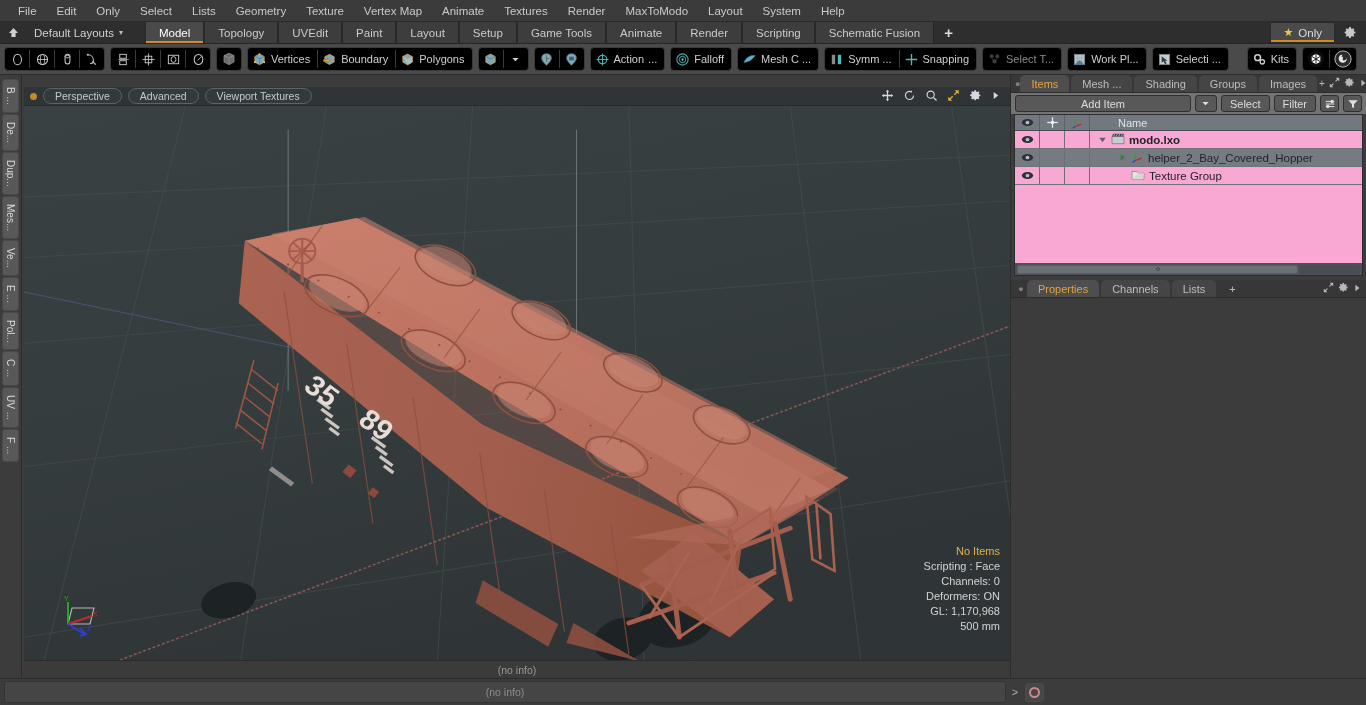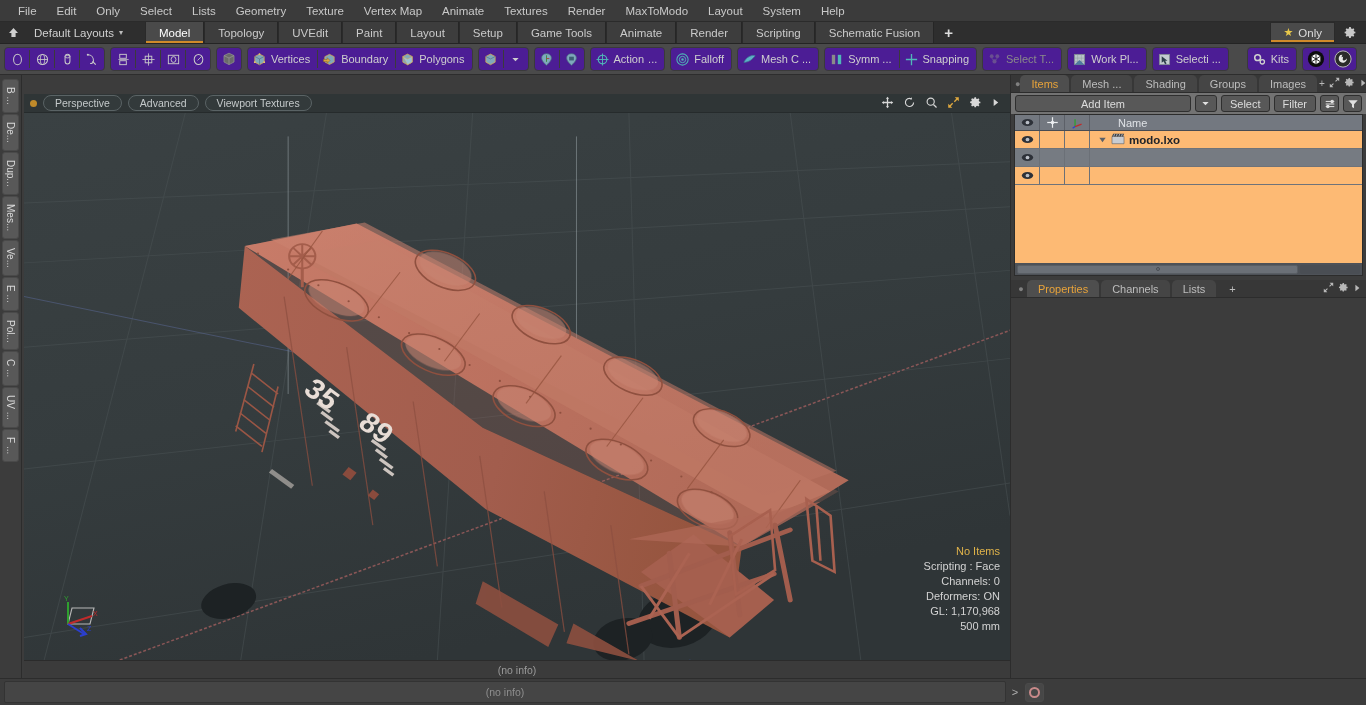--- a/index.html
+++ b/index.html
@@ -53,21 +53,21 @@
   .lb-only:after { content:""; position:absolute; left:0; right:0; bottom:0; height:2px; background:#d08a2a; }
   .lb-star { color:#e8c84a; font-size:11px; }
   .lb-gear { display:flex; align-items:center; padding:0 9px; color:#c8c8c8; }
 
   
   .toolbar {
     height:31px; background:#4a4a4a; display:flex; align-items:center; flex:none;
     border-bottom:1px solid #2d2d2d; padding:0 4px; gap:0px;
   }
   .tgroup { display:flex; align-items:center; height:24px; border:1px solid #3a3a3a; border-radius:4px;
-            background:#4c1d95; margin-right:5px; overflow:hidden; }
+            background:#000000; margin-right:5px; overflow:hidden; }
   .tbtn {
     height:22px; min-width:24px; display:flex; align-items:center; justify-content:center;
     padding:0 4px; color:#cfcfcf;
   }
   .tbtn.lbl { padding:0 7px 0 4px; gap:4px; font-size:11px; white-space:nowrap; }
   .tdiv { width:1px; height:18px; background:#3b3b3b; }
   .tbtn.disabled { color:#8a8a8a; }
   .tbtn.disabled .gi { opacity:.45; }
   .gi { display:inline-block; line-height:0; }
 
@@ -80,21 +80,21 @@
     padding-top:4px; gap:1px; flex:none; border-right:1px solid #2c2c2c;
   }
   .vtab {
     writing-mode: vertical-rl; text-orientation:mixed;
     background:#585858; color:#d8d8d8; font-size:10px; padding:7px 2px; width:17px;
     border:1px solid #4a4a4a; border-radius:3px; display:flex; align-items:center; justify-content:center;
     white-space:nowrap; letter-spacing:0px;
   }
 
   
-  .vp-wrap { flex:1; display:flex; flex-direction:column; min-width:0; padding:19px 0 0 2px; }
+  .vp-wrap { flex:1; display:flex; flex-direction:column; min-width:0; padding:12px 0 0 2px; }
   .vp-header {
     height:19px; background:#2f3536; display:flex; align-items:center; gap:6px; padding:0 6px;
     flex:none; border-bottom:1px solid #262b2c;
   }
   .vp-dot { width:7px; height:7px; border-radius:50%; background:#c08a2a; flex:none; }
   .vp-pill {
     border:1px solid #5a6365; border-radius:9px; padding:1px 11px; font-size:10.5px; color:#c4c9ca;
     background:#333a3b; white-space:nowrap;
   }
   .vp-hright { margin-left:auto; display:flex; align-items:center; gap:9px; padding-right:4px; }
@@ -135,21 +135,21 @@
   }
   .ctl.additem { flex:1; }
   .ctl.drop { width:22px; padding:0; }
   .ctl.sq { width:19px; padding:0; }
 
   
   .tree { flex:none; height:162px; margin:0 3px; border:1px solid #2c2c2c; background:#5a5f66; display:flex; flex-direction:column; }
   .tree-head { height:16px; display:flex; align-items:stretch; background:#737880; border-bottom:1px solid #474b52; }
   .th-col { width:25px; display:flex; align-items:center; justify-content:center; border-right:1px solid #5c6068; }
   .th-name { flex:1; display:flex; align-items:center; padding-left:28px; font-size:11px; color:#dfe2e6; }
-  .tree-rows { flex:1; background:#fdba74; overflow:hidden;text-align:right; }
+  .tree-rows { flex:1; background:#f9a8d4; overflow:hidden;text-align:right; }
   .trow { height:18px; display:flex; align-items:stretch; border-bottom:1px solid #6e737a; }
   .trow:nth-child(even) { background:#767b82; }
   .tr-col { width:25px; display:flex; align-items:center; justify-content:center; border-right:1px solid #6b7077; }
   .tr-name { flex:1; display:flex; align-items:center; gap:4px; font-size:11.5px; color:#20242a; padding-left:4px; }
   .tr-name.lvl0 { padding-left:8px; font-weight:bold; }
   .tr-name.lvl1 { padding-left:28px; }
   .tree-fill { flex:1; background:#7a7f86; }
   .tree-scroll { height:12px; background:#4e5258; display:flex; align-items:center; padding:0 2px; }
   .tree-thumb { height:9px; flex:1; background:#6b7077; border:1px solid #595e64; border-radius:2px;
                 display:flex; align-items:center; justify-content:center; }
@@ -913,31 +913,56 @@
 
           <div class="trow">
             <div class="tr-col">
               <svg width="13" height="11" viewBox="0 0 16 12">
                   <ellipse cx="8" cy="6" rx="7" ry="4.4" fill="#2d3138"></ellipse>
                   <circle cx="8" cy="6" r="2.3" fill="#b9bec6"></circle>
                 </svg>
             </div>
             <div class="tr-col"></div>
             <div class="tr-col"></div>
+            <div class="tr-name lvl1">
+              <span>
+                <svg width="9" height="9" viewBox="0 0 10 10">
+                    <path d="M3 1.5 L8 5 L3 8.5 Z" fill="#3e7a3e"></path>
+                  </svg>
+              </span>
+              <span>
+                <svg width="13" height="13" viewBox="0 0 16 16" stroke-width="1.6" fill="none">
+                    <line x1="5" y1="13" x2="5" y2="4" stroke="#2fa02f"></line>
+                    <line x1="5" y1="13" x2="13" y2="10" stroke="#c02b2b"></line>
+                    <line x1="5" y1="13" x2="2" y2="15.5" stroke="#2b3fd0"></line>
+                  </svg>
+              </span>
+              <span>helper_2_Bay_Covered_Hopper</span>
+            </div>
           </div>
 
           <div class="trow">
             <div class="tr-col">
               <svg width="13" height="11" viewBox="0 0 16 12">
                   <ellipse cx="8" cy="6" rx="7" ry="4.4" fill="#2d3138"></ellipse>
                   <circle cx="8" cy="6" r="2.3" fill="#b9bec6"></circle>
                 </svg>
             </div>
             <div class="tr-col"></div>
             <div class="tr-col"></div>
+            <div class="tr-name lvl1">
+              <span style="width:9px"></span>
+              <span>
+                <svg width="14" height="12" viewBox="0 0 16 14">
+                    <path d="M1 3 H6.5 L8 5 H15 V12 H1 Z" fill="#e8e8e2" stroke="#6a6f76" stroke-width=".7"></path>
+                    <path d="M8 5 L15 5 L13 12 H1 Z" fill="#d8d8d0"></path>
+                  </svg>
+              </span>
+              <span>Texture Group</span>
+            </div>
           </div>
 
 
           <div class="tree-fill"></div>
         </div>
         <div class="tree-scroll">
           <div class="tree-thumb">
               <span class="dot"></span>
             </div>
           <div class="tree-scroll-end"></div>

